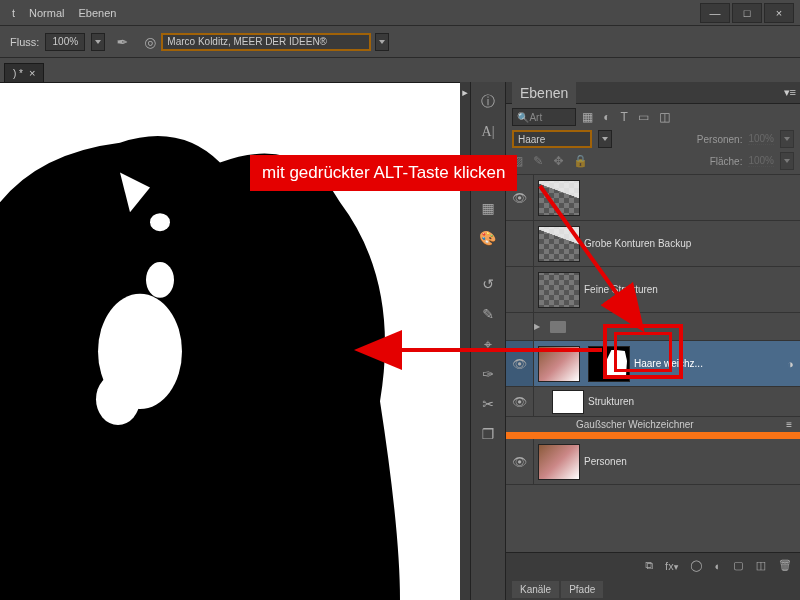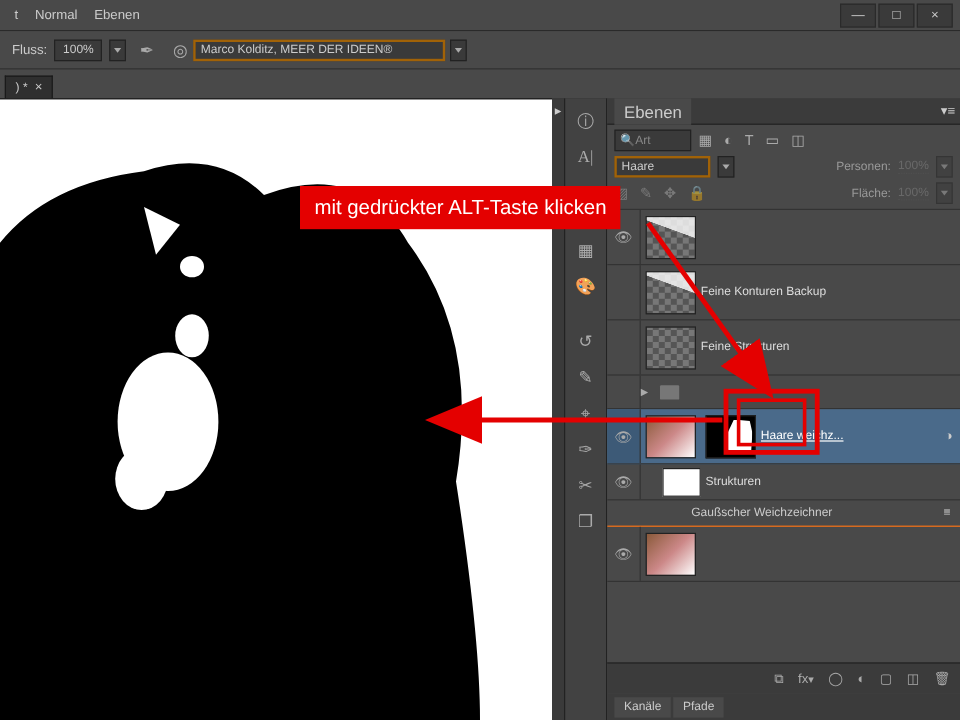--- a/index.html
+++ b/index.html
@@ -42,27 +42,27 @@
   .layer { display: flex; align-items: center; height: 46px; border-bottom: 1px solid #333; }
   .layer.small { height: 30px; }
   .eye { width: 28px; text-align: center; color: #aaa; font-size: 12px; border-right: 1px solid #333; height: 100%; display:flex; align-items:center; justify-content:center;}
   .layer-ind { width: 14px; }
   .thumb { width: 42px; height: 36px; border: 1px solid #222; margin: 0 4px; background: repeating-conic-gradient(#555 0% 25%, #777 0% 50%) 50% / 10px 10px; position: relative; }
   .thumb.white { background: #fff; }
   .thumb.photo { background: linear-gradient(135deg, #8a5a3a, #c88, #fff); }
   .thumb .overlay { position:absolute; inset:0; }
   .lname { flex: 1; font-size: 10px; color: #ddd; overflow: hidden; white-space: nowrap; text-overflow: ellipsis; }
   .layer.sel { background: #4a6a8a; }
-  .layer.sel .lname { color: #fff; text-decoration: underline; }
+  .layer.sel .lname { color: #fff; }
   .mask { width: 42px; height: 36px; border: 1px solid #222; margin: 0 4px; background: #000; position: relative; }
   .mask .shape { position:absolute; right:2px; top:3px; width:22px; height:28px; background:#fff; clip-path: polygon(30% 0, 90% 5%, 100% 40%, 95% 100%, 10% 100%, 0 50%); }
   .group-row { display: flex; align-items: center; height: 28px; border-bottom: 1px solid #333; }
   .folder { width: 16px; height: 12px; background: #777; border-radius: 1px; margin: 0 6px; }
   .chev { width: 10px; color:#aaa; font-size:8px;}
-  .smart-row { display:flex; align-items:center; height:22px; font-size:10px; color:#ccc; padding-left: 70px; border-bottom:1px solid #f97316; justify-content:space-between;}
+  .smart-row { display:flex; align-items:center; height:22px; font-size:10px; color:#ccc; padding-left: 70px; border-bottom:7px solid #f97316; justify-content:space-between;}
   .layer-footer { height: 26px; background: #3b3b3b; display: flex; align-items: center; justify-content: flex-end; gap: 12px; padding: 0 8px; font-size: 11px; color: #aaa; border-top: 1px solid #222; }
   .bottom-tabs { height: 22px; display: flex; align-items: center; background: #3b3b3b; padding-left: 6px; }
   .bottom-tabs .pt { padding: 3px 8px; background: #494949; font-size: 10px; margin-right: 2px; }
   .annot { position: absolute; background: #e40000; color: #fff; padding: 8px 12px; font-size: 17px; font-weight: 400; z-index: 50; top: 155px; left: 250px; }
   .redbox { position: absolute; border: 4px solid #e40000; top: 324px; left: 603px; width: 80px; height: 55px; z-index: 49; }
   .redbox2 { position: absolute; border: 3px solid #e40000; top: 332px; left: 614px; width: 58px; height: 40px; z-index: 49; }
   svg.arrows { position:absolute; inset:0; pointer-events:none; z-index:48;}
   .disabled { opacity:.5; }
 </style>
 </head>
@@ -180,21 +180,21 @@
         <div class="eye">👁</div>
         <div class="thumb">
             <div class="overlay" style="background:linear-gradient(200deg, rgba(255,255,255,.8) 35%, transparent 36%);"></div>
           </div>
       </div>
       <div class="layer">
         <div class="eye"></div>
         <div class="thumb">
             <div class="overlay" style="background:linear-gradient(200deg, rgba(255,255,255,.8) 35%, transparent 36%);"></div>
           </div>
-        <span class="lname">Feine Konturen Backup</span>
+        <span class="lname">Grobe Konturen Backup</span>
       </div>
       <div class="layer">
         <div class="eye"></div>
         <div class="thumb"></div>
         <span class="lname">Feine Strukturen</span>
       </div>
       <div class="group-row">
         <div class="eye"></div>
         <span class="chev">▶</span>
         <div class="folder"></div>
@@ -214,20 +214,21 @@
         <div class="thumb white" style="width:32px;height:24px;"></div>
         <span class="lname">Strukturen</span>
       </div>
       <div class="smart-row">
         <span>Gaußscher Weichzeichner</span>
         <span style="padding-right:8px;">≡</span>
       </div>
       <div class="layer">
         <div class="eye">👁</div>
         <div class="thumb photo"></div>
+        <span class="lname">Personen</span>
       </div>
     </div>
 
     <div class="layer-footer">
       <span>⧉</span>
       <span>fx<small>▾</small></span>
       <span>◯</span>
       <span>◐</span>
       <span>▢</span>
       <span>◫</span>

